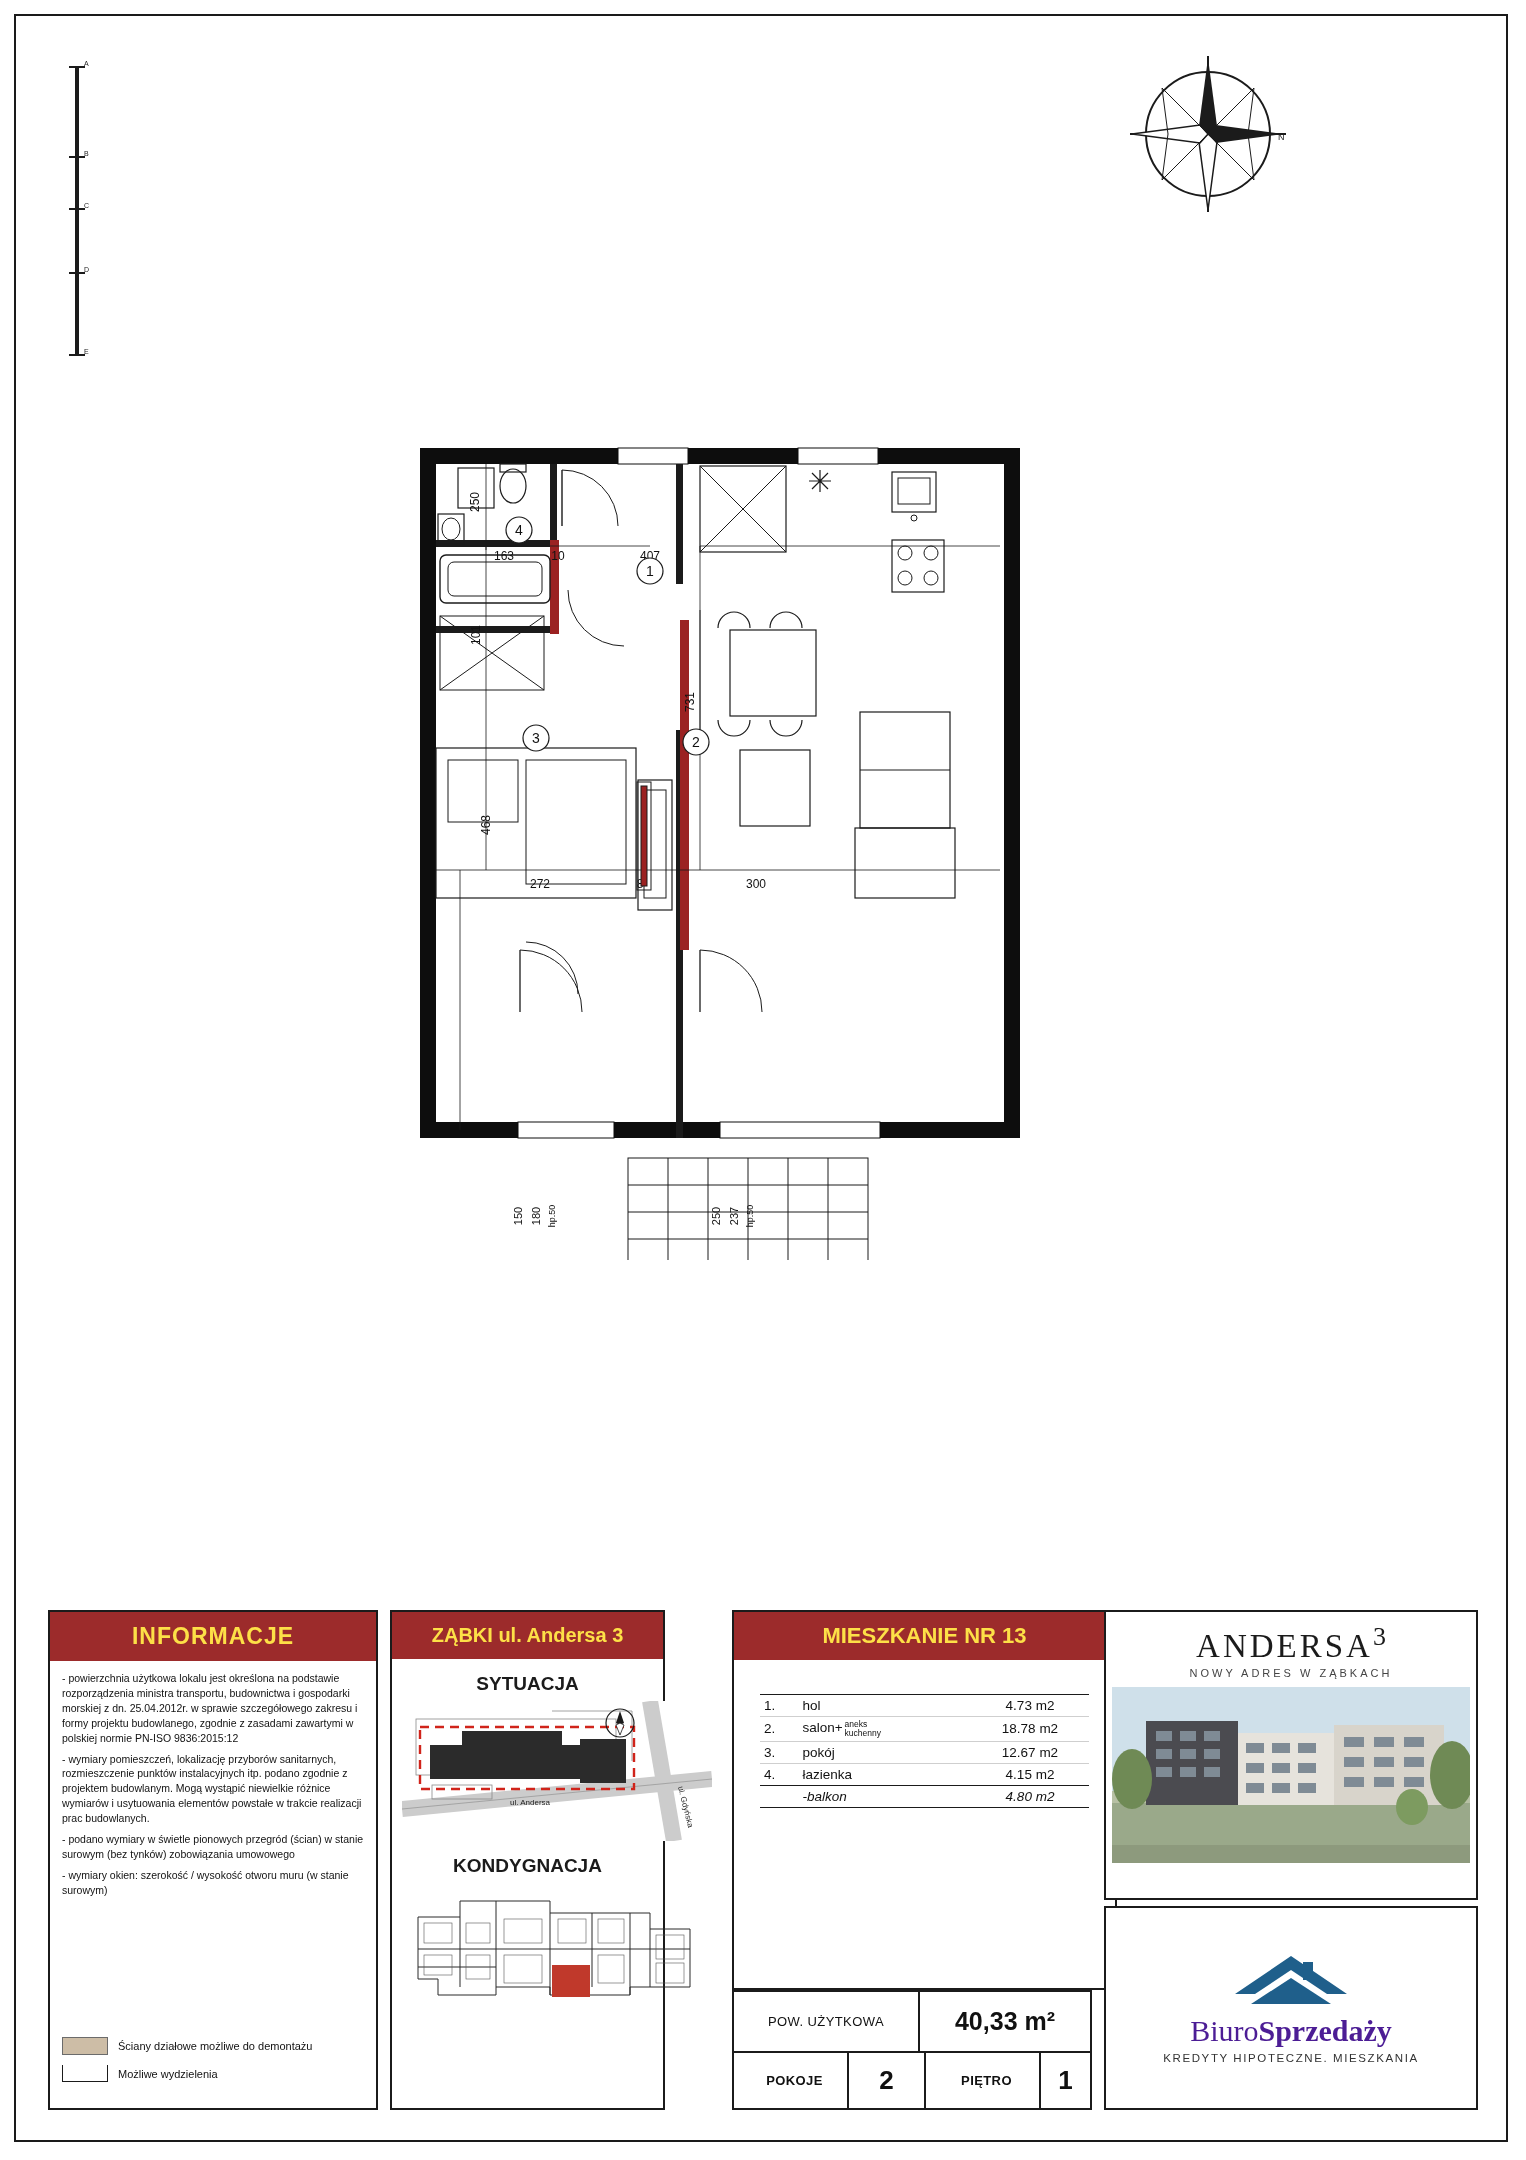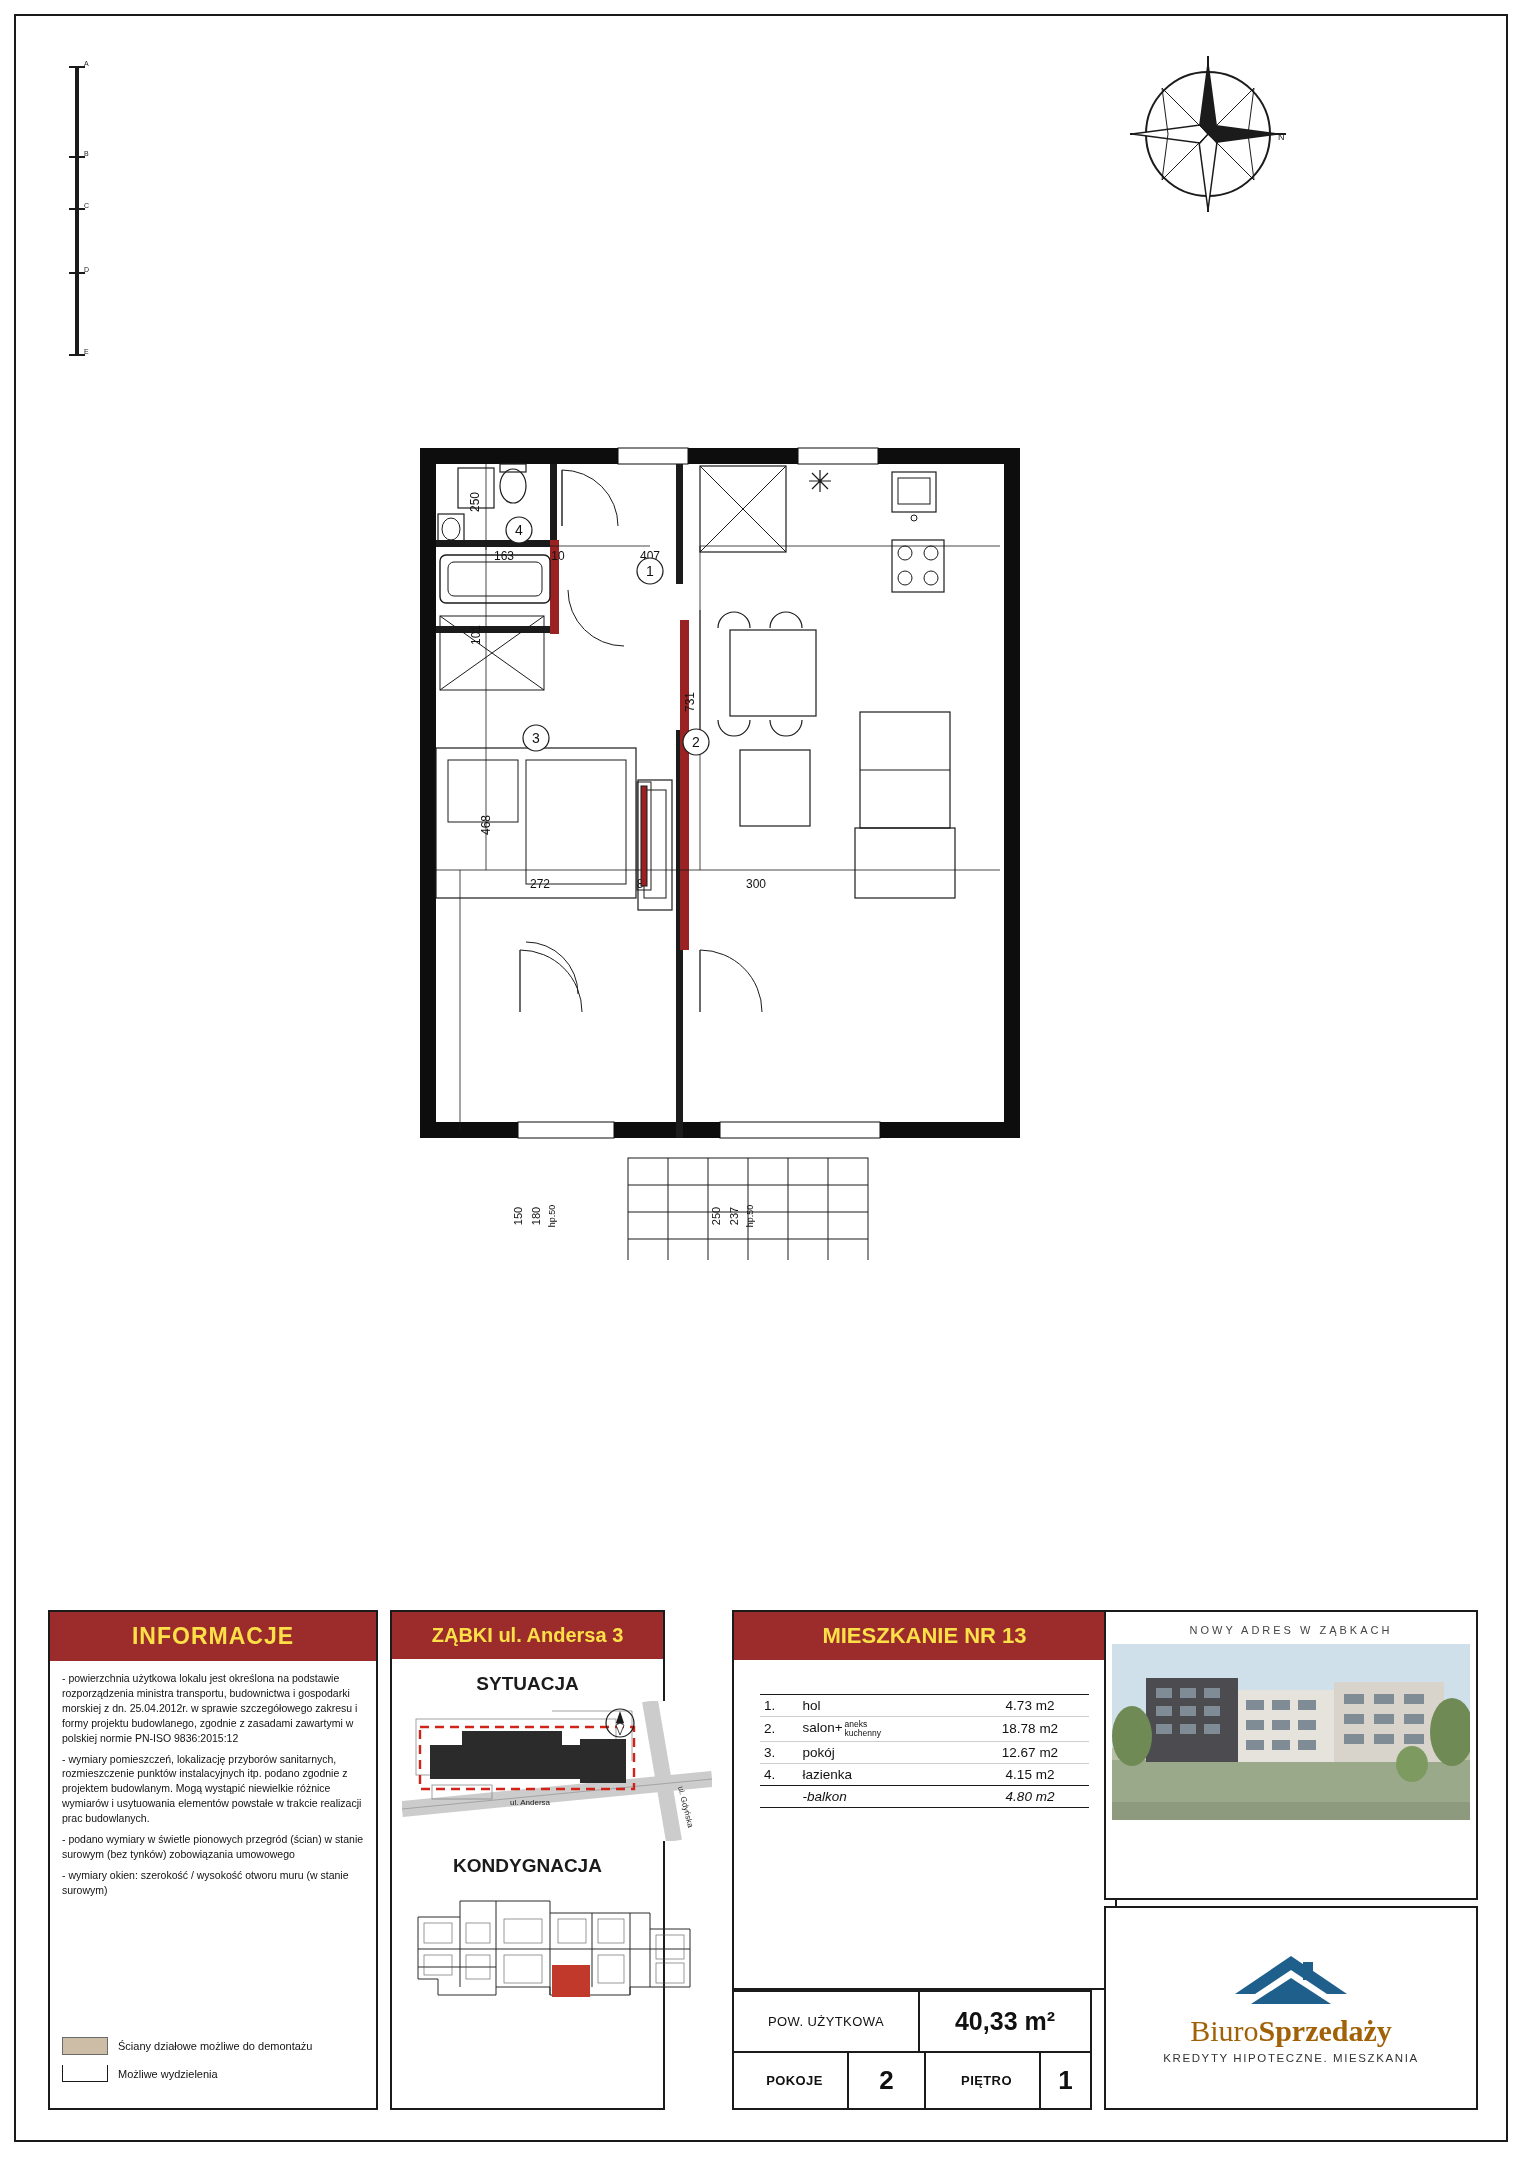--- a/index.html
+++ b/index.html
@@ -82,21 +82,21 @@
   .pb4{flex:1;}
 
   
   .logo-text{text-align:center;padding-top:10px;}
   .logo-main{font-family:"Liberation Serif", serif;font-size:33px;letter-spacing:3px;color:#1b1b1b;}
   .logo-main sup{font-size:26px;vertical-align:super;letter-spacing:0;}
   .logo-sub{font-size:11px;letter-spacing:3px;color:#444;margin-top:2px;}
   .logo-img{margin:8px 6px 6px 6px;height:176px;border:0;position:relative;overflow:hidden;}
 
   .biuro{display:flex;flex-direction:column;align-items:center;justify-content:center;height:100%;}
-  .biuro-name{font-family:"Liberation Serif", serif;font-size:30px;color:#a16207;}
+  .biuro-name{font-family:"Liberation Serif", serif;font-size:30px;color:#4c1d95;}
   .biuro-name b{font-weight:bold;}
   .biuro-sub{font-size:11.5px;letter-spacing:1.6px;color:#333;margin-top:4px;}
 </style>
 </head>
 <body>
 
 <div class="page-border"></div>
 
 <div class="sect-marker">
   <div class="bar"></div>
@@ -431,20 +431,21 @@
         <div class="pb-lab pb1">POKOJE</div>
         <div class="pb-val pb2">2</div>
         <div class="pb-lab pb3">PIĘTRO</div>
         <div class="pb-val pb4">1</div>
       </div>
     </div>
   </div>
 
   <div class="panel p-logo">
     <div class="logo-text">
+      <div class="logo-main">ANDERSA<sup>3</sup></div>
       <div class="logo-sub">NOWY ADRES W ZĄBKACH</div>
     </div>
     <div class="logo-img">
       <svg width="358" height="176" viewBox="0 0 358 176">
         <rect x="0" y="0" width="358" height="176" fill="#cfe0ea"></rect>
         <rect x="0" y="110" width="358" height="66" fill="#9aa98a"></rect>
         <rect x="0" y="104" width="358" height="12" fill="#b7c0a4"></rect>
 
         <rect x="34" y="34" width="92" height="84" fill="#4b4b50"></rect>
         <rect x="126" y="46" width="96" height="72" fill="#e6e3dc"></rect>

